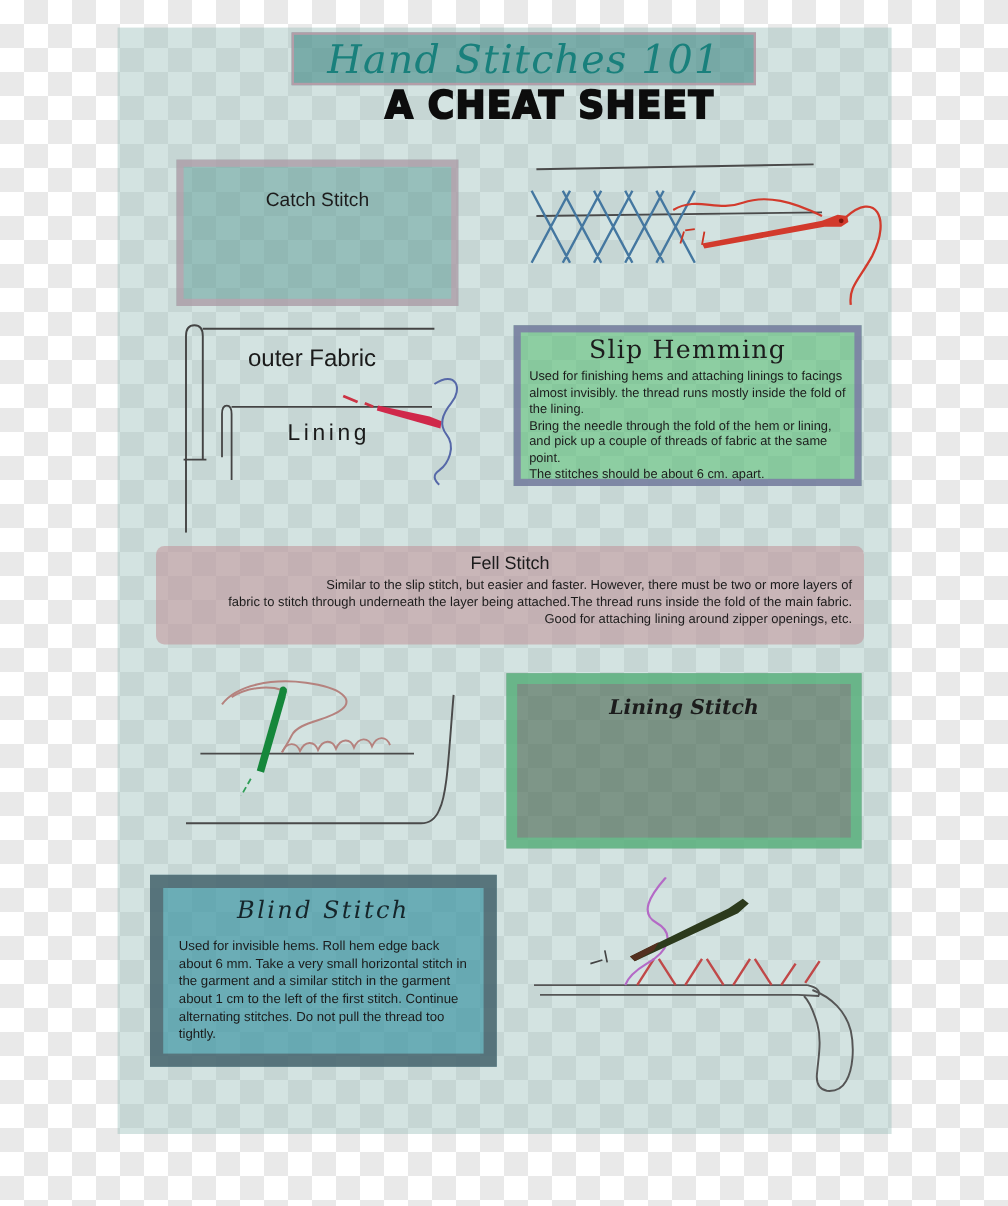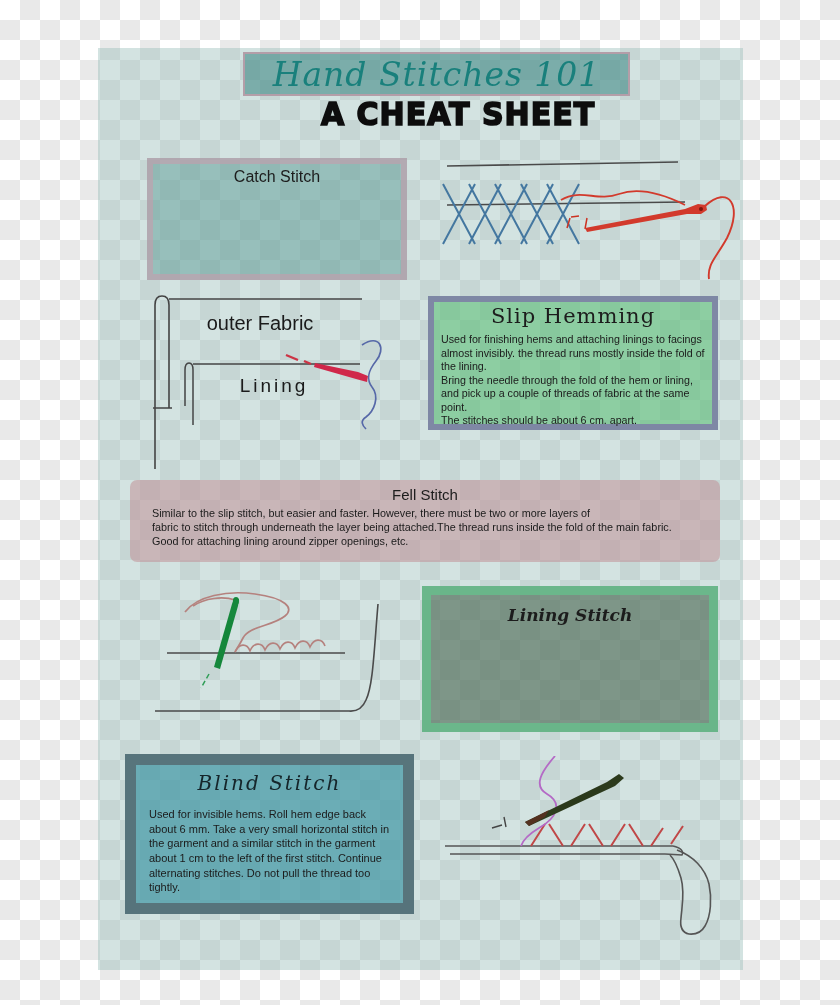--- a/index.html
+++ b/index.html
@@ -35,45 +35,45 @@
     font-weight:bold;font-size:30px;color:#0d0d0d;
     -webkit-text-stroke:1.6px #0d0d0d;
     letter-spacing:1px;transform:scaleY(1.06);transform-origin:top;
     white-space:nowrap;
   }
   .box{box-sizing:border-box;}
   .box-title{text-align:center;color:#1c1c1c;}
   .box-body{color:#1b1b1b;white-space:pre-line;}
 
   .catch-box{
-    left:49px;top:110px;width:260px;height:122px;
+    left:49px;top:110px;width:235px;height:122px;
     border:6px solid rgba(208,150,170,0.5);
     background:rgba(96,158,152,0.52);
-    padding-top:4px;
+    padding-top:20px;
   }
   .catch-box .box-title{font-size:16px;}
   .catch-box .box-body{font-size:10.6px;line-height:1.26;padding:3px 6px 0 9px;}
 
   .slip-box{
     left:330px;top:248px;width:290px;height:134px;
     border:6px solid rgba(122,110,166,0.72);
     background:rgba(84,190,112,0.55);
     padding-top:2px;
   }
   .slip-box .box-title{font-family:"DejaVu Serif",serif;font-size:21px;letter-spacing:1px;}
   .slip-box .box-body{font-size:10.7px;line-height:1.27;padding:5px 5px 0 7px;}
 
   .fell-box{
     left:32px;top:432px;width:590px;height:82px;
     background:rgba(193,145,152,0.55);
     border-radius:7px;
     padding-top:6px;
   }
   .fell-box .box-title{font-size:15px;}
-  .fell-box .box-body{font-size:10.8px;line-height:1.3;padding:3px 10px 0 22px;}
+  .fell-box .box-body{font-size:10.8px;line-height:1.3;padding:3px 10px 0 22px;text-align:right;}
 
   .hemming-box{
     left:324px;top:538px;width:296px;height:146px;
     border:9px solid rgba(95,205,142,0.6);
     background:rgba(74,104,80,0.62);
     padding-top:10px;
   }
   .hemming-box .box-title{font-family:"DejaVu Serif",serif;font-weight:bold;font-style:italic;font-size:17px;}
   .hemming-box .box-body{font-size:11px;line-height:1.32;padding:19px 12px 0 15px;}
 
@@ -85,21 +85,21 @@
   }
   .blind-box .box-title{font-family:"DejaVu Serif",serif;font-style:italic;font-size:20px;letter-spacing:2px;color:#15252a;}
   .blind-box .box-body{font-size:11px;line-height:1.33;padding:12px 10px 0 13px;}
 
   svg text{font-family:"Liberation Sans",sans-serif;fill:#1a1a1a;}
 </style>
 </head>
 <body>
 
 <div class="page">
-  <div class="poster abs" style="left:98px;top:48px;text-decoration:underline;">
+  <div class="poster abs" style="left:98px;top:23px;text-decoration:underline;">
 
     <div class="banner abs">
       <span class="banner-text">Hand Stitches 101</span>
     </div>
     <div class="subtitle abs">A CHEAT SHEET</div>
 
     <div class="box catch-box abs">
       <div class="box-title">Catch Stitch</div>
     </div>
 

